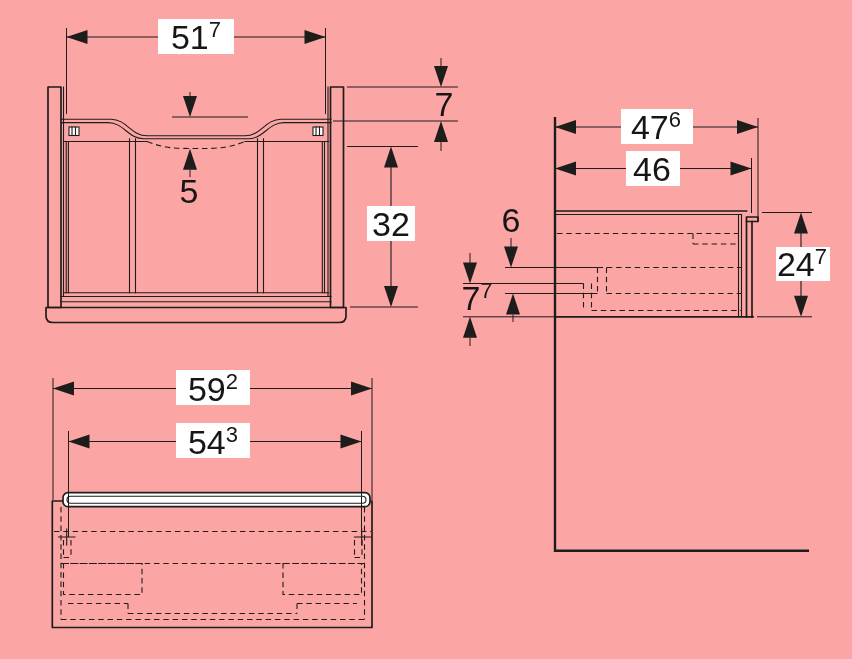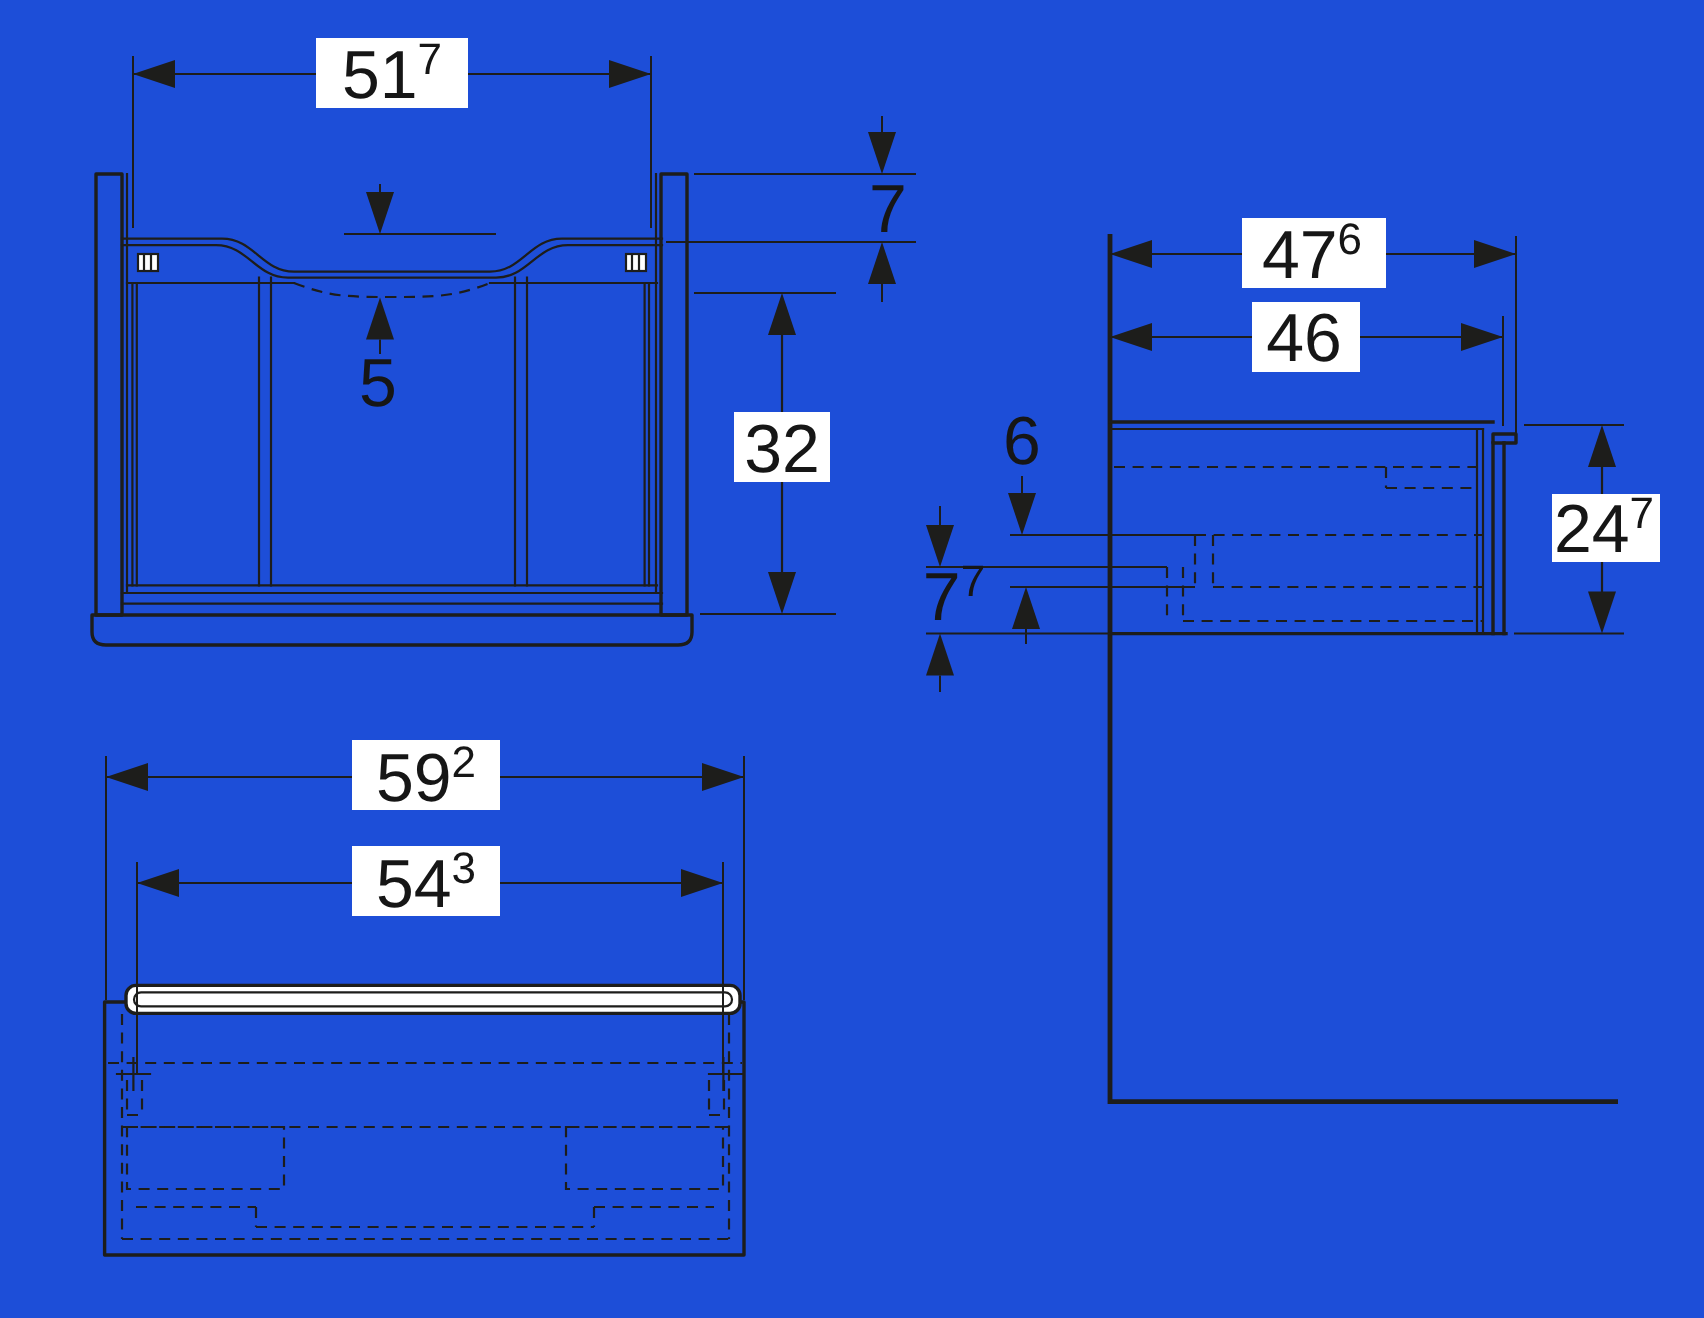--- a/index.html
+++ b/index.html
@@ -1,16 +1,16 @@
 <!DOCTYPE html>
 <html><head>
 <meta charset="utf-8">
 <style>
   html,body{margin:0;padding:0;background:#ffffff;}
-  .stage{width:852px;height:659px;position:relative;background:#1d4ed8;overflow:hidden;}
+  .stage{width:852px;height:659px;position:relative;background:#fca5a5;overflow:hidden;}
   svg{display:block;}
   .ol{fill:none;stroke:#1d1d1b;stroke-width:1.7;stroke-linejoin:round;stroke-linecap:square;}
   .il{fill:none;stroke:#1d1d1b;stroke-width:1.1;stroke-linecap:square;}
   .dl{fill:none;stroke:#1d1d1b;stroke-width:1.1;}
   .xl{fill:none;stroke:#1d1d1b;stroke-width:1.0;}
   .dsh{fill:none;stroke:#1d1d1b;stroke-width:1.1;stroke-dasharray:5.5 3.8;}
   .thk{fill:none;stroke:#1d1d1b;stroke-width:2.4;stroke-linejoin:miter;}
   .arr{fill:#1d1d1b;stroke:none;}
   .mask{fill:#ffffff;stroke:none;}
   .wfill{fill:#ffffff;}

